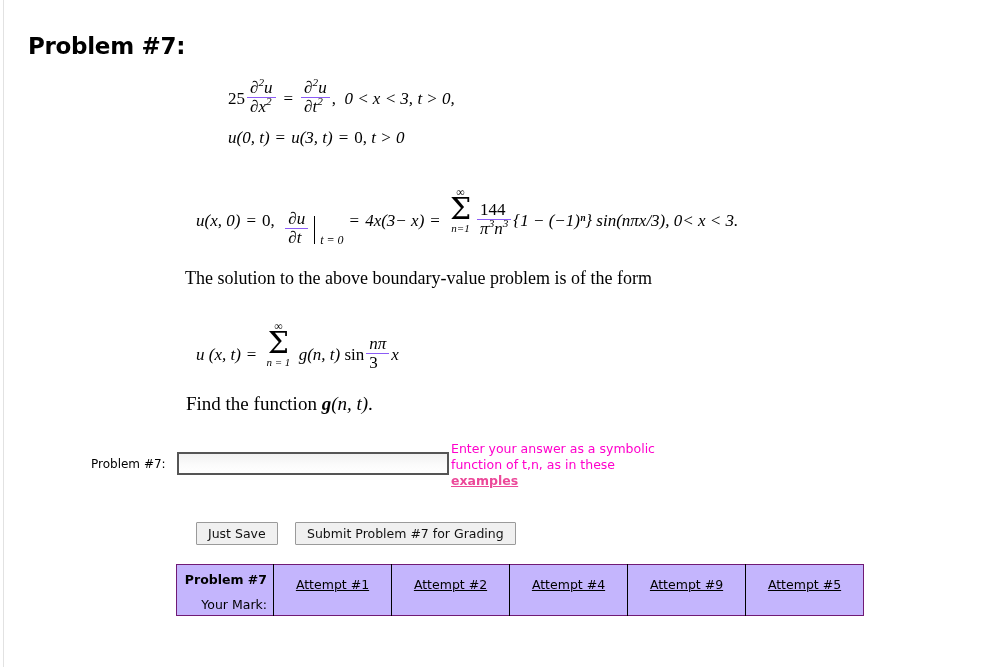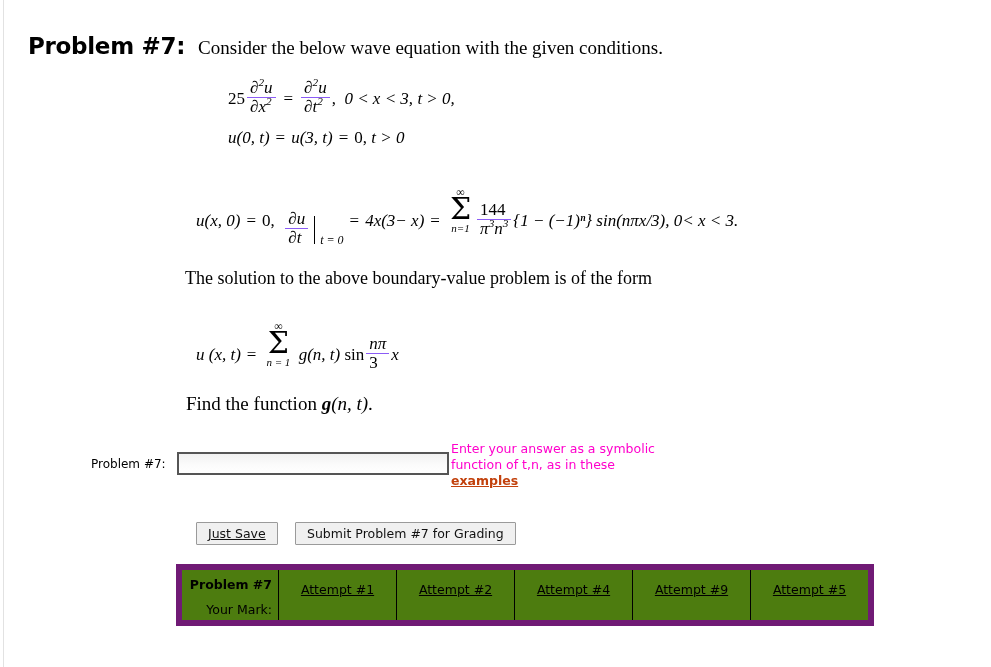--- a/index.html
+++ b/index.html
@@ -143,52 +143,52 @@
     position: absolute;
     left: 451px;
     top: 441px;
     width: 230px;
     font-family: "DejaVu Sans", sans-serif;
     font-size: 12.5px;
     line-height: 16px;
     color: #ff00cc;
   }
   .hint .hint-link {
-    color: #c2410c;
+    color: #ec4899;
     font-weight: bold;
     text-decoration: underline;
     cursor: pointer;
   }
 
   
   .btn {
     position: absolute;
     font-family: "DejaVu Sans", sans-serif;
     font-size: 12.5px;
     color: #111;
     background: #f0f0f0;
     border: 1px solid #9a9a9a;
     border-radius: 1px;
     padding: 3px 11px;
     cursor: pointer;
     white-space: nowrap;
   }
-  #btn-just-save { left: 196px; top: 522px; text-decoration: underline; }
+  #btn-just-save { left: 196px; top: 522px; }
   #btn-submit    { left: 295px; top: 522px; }
 
   
   .attempts-table {
     position: absolute;
     left: 176px;
     top: 564px;
     border-collapse: collapse;
-    border: 6px solid #701a75;
+    border: 1px solid #701a75;
     font-family: "DejaVu Sans", sans-serif;
     font-size: 12.5px;
-    background: #4d7c0f;
+    background: #c4b5fd;
   }
   .attempts-table td, .attempts-table th {
     padding: 0;
     margin: 0;
   }
   .attempts-table .rowlabel-cell {
     width: 84px;
     text-align: right;
     padding: 2px 6px 2px 6px;
     border-right: 1px solid #000;
@@ -214,21 +214,20 @@
   }
   .attempts-table .attempt-cell:last-child { border-right: none; }
 </style>
 </head>
 <body>
 
 <div class="page-left-rule"></div>
 
 <div class="problem-header">
   <span class="problem-label">Problem #7:</span>
-  <span class="problem-prompt">Consider the below wave equation with the given conditions.</span>
 </div>
 
 <div class="math" id="eq-pde">
   <span class="mn">25</span><span class="frac"><span class="num mi">∂<sup>2</sup><i>u</i></span><span class="den mi">∂<i>x</i><sup>2</sup></span></span><span class="op">=</span><span class="frac"><span class="num mi">∂<sup>2</sup><i>u</i></span><span class="den mi">∂<i>t</i><sup>2</sup></span></span><span>,</span>&nbsp;&nbsp;<span class="mi">0 &lt; x &lt; 3,</span>&nbsp;<span class="mi">t &gt; 0,</span>
 </div>
 
 <div class="math" id="eq-bc">
   <span class="mi">u(0, t)</span><span class="op">=</span><span class="mi">u(3, t)</span><span class="op">=</span><span class="mn">0,</span>&nbsp;<span class="mi">t &gt; 0</span>
 </div>
 

